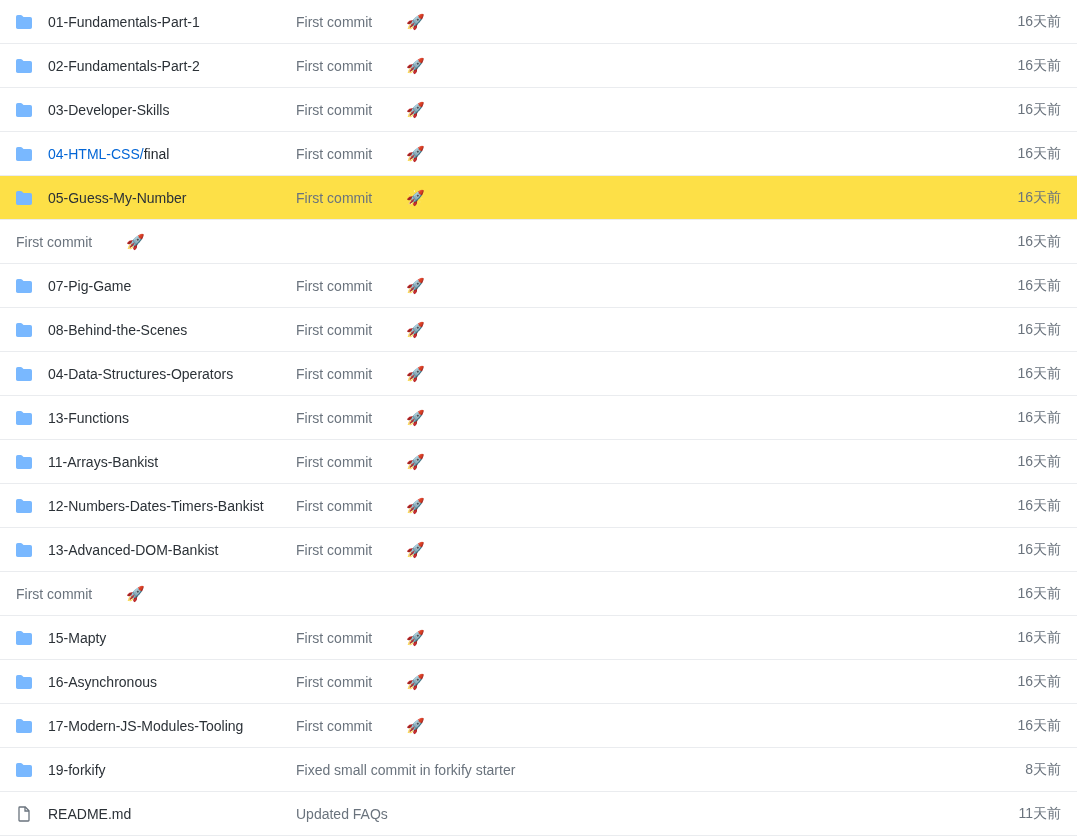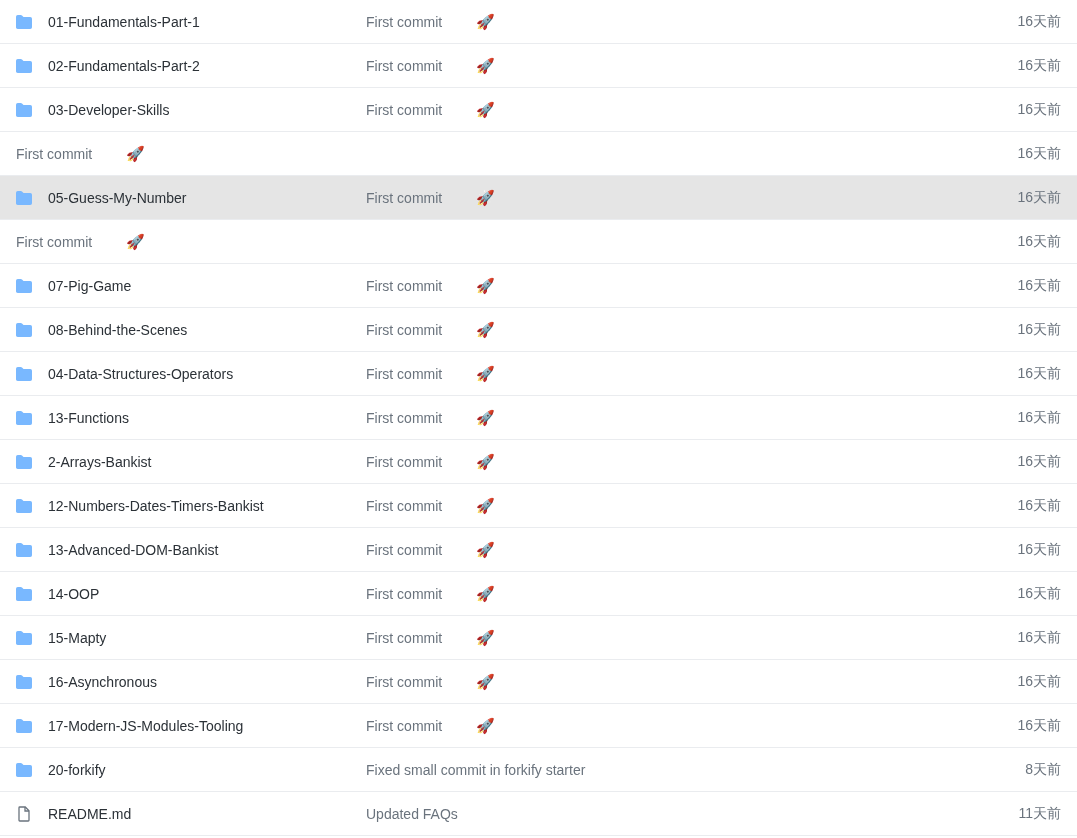--- a/index.html
+++ b/index.html
@@ -18,27 +18,27 @@
       width: 100%;
     }
     .file-row {
       display: flex;
       align-items: center;
       padding: 10px 16px;
       border-bottom: 1px solid #eaecef;
       min-height: 44px;
     }
     .file-row.hovered {
-      background-color: #e5e5e5;
+      background-color: #fde047;
       justify-content: flex-end;
     }
     .col-name {
       display: flex;
       align-items: center;
-      width: 350px;
+      width: 280px;
       flex-shrink: 0;
     }
     .col-message {
       flex: 1;
       display: flex;
       align-items: center;
       color: #6a737d;
       gap: 32px;
     }
     .col-time {
@@ -121,20 +121,28 @@
         </span>
         <span class="file-name">03-Developer-Skills</span>
       </div>
       <div class="col-message">
         <span class="commit-msg">First commit</span>
         <span class="rocket-emoji"> 🚀</span>
       </div>
       <div class="col-time">16天前</div>
     </div>
     <div class="file-row">
+      <div class="col-name">
+        <span class="folder-icon">
+          <svg viewBox="0 0 16 16" fill="#79b8ff" width="16" height="16">
+            <path d="M1.75 1A1.75 1.75 0 000 2.75v10.5C0 14.216.784 15 1.75 15h12.5A1.75 1.75 0 0016 13.25v-8.5A1.75 1.75 0 0014.25 3H7.5L6 1.5A1.75 1.75 0 004.75 1H1.75z"></path>
+          </svg>
+        </span>
+        <span class="file-name"><span class="path-segment">04-HTML-CSS/</span><span class="path-final">final</span></span>
+      </div>
       <div class="col-message">
         <span class="commit-msg">First commit</span>
         <span class="rocket-emoji"> 🚀</span>
       </div>
       <div class="col-time">16天前</div>
     </div>
     <div class="file-row hovered">
       <div class="col-name">
         <span class="folder-icon">
           <svg viewBox="0 0 16 16" fill="#79b8ff" width="16" height="16">
@@ -216,21 +224,21 @@
       </div>
       <div class="col-time">16天前</div>
     </div>
     <div class="file-row">
       <div class="col-name">
         <span class="folder-icon">
           <svg viewBox="0 0 16 16" fill="#79b8ff" width="16" height="16">
             <path d="M1.75 1A1.75 1.75 0 000 2.75v10.5C0 14.216.784 15 1.75 15h12.5A1.75 1.75 0 0016 13.25v-8.5A1.75 1.75 0 0014.25 3H7.5L6 1.5A1.75 1.75 0 004.75 1H1.75z"></path>
           </svg>
         </span>
-        <span class="file-name">2-Arrays-Bankist</span>
+        <span class="file-name">11-Arrays-Bankist</span>
       </div>
       <div class="col-message">
         <span class="commit-msg">First commit</span>
         <span class="rocket-emoji"> 🚀</span>
       </div>
       <div class="col-time">16天前</div>
     </div>
     <div class="file-row">
       <div class="col-name">
         <span class="folder-icon">
@@ -255,28 +263,20 @@
         </span>
         <span class="file-name">13-Advanced-DOM-Bankist</span>
       </div>
       <div class="col-message">
         <span class="commit-msg">First commit</span>
         <span class="rocket-emoji"> 🚀</span>
       </div>
       <div class="col-time">16天前</div>
     </div>
     <div class="file-row">
-      <div class="col-name">
-        <span class="folder-icon">
-          <svg viewBox="0 0 16 16" fill="#79b8ff" width="16" height="16">
-            <path d="M1.75 1A1.75 1.75 0 000 2.75v10.5C0 14.216.784 15 1.75 15h12.5A1.75 1.75 0 0016 13.25v-8.5A1.75 1.75 0 0014.25 3H7.5L6 1.5A1.75 1.75 0 004.75 1H1.75z"></path>
-          </svg>
-        </span>
-        <span class="file-name">14-OOP</span>
-      </div>
       <div class="col-message">
         <span class="commit-msg">First commit</span>
         <span class="rocket-emoji"> 🚀</span>
       </div>
       <div class="col-time">16天前</div>
     </div>
     <div class="file-row">
       <div class="col-name">
         <span class="folder-icon">
           <svg viewBox="0 0 16 16" fill="#79b8ff" width="16" height="16">
@@ -321,21 +321,21 @@
       </div>
       <div class="col-time">16天前</div>
     </div>
     <div class="file-row">
       <div class="col-name">
         <span class="folder-icon">
           <svg viewBox="0 0 16 16" fill="#79b8ff" width="16" height="16">
             <path d="M1.75 1A1.75 1.75 0 000 2.75v10.5C0 14.216.784 15 1.75 15h12.5A1.75 1.75 0 0016 13.25v-8.5A1.75 1.75 0 0014.25 3H7.5L6 1.5A1.75 1.75 0 004.75 1H1.75z"></path>
           </svg>
         </span>
-        <span class="file-name">20-forkify</span>
+        <span class="file-name">19-forkify</span>
       </div>
       <div class="col-message">
         <span class="commit-msg">Fixed small commit in forkify starter</span>
       </div>
       <div class="col-time">8天前</div>
     </div>
     <div class="file-row">
       <div class="col-name">
         <span class="file-icon">
           <svg viewBox="0 0 16 16" width="16" height="16" fill="none" stroke="#6a737d" stroke-width="1.3">

